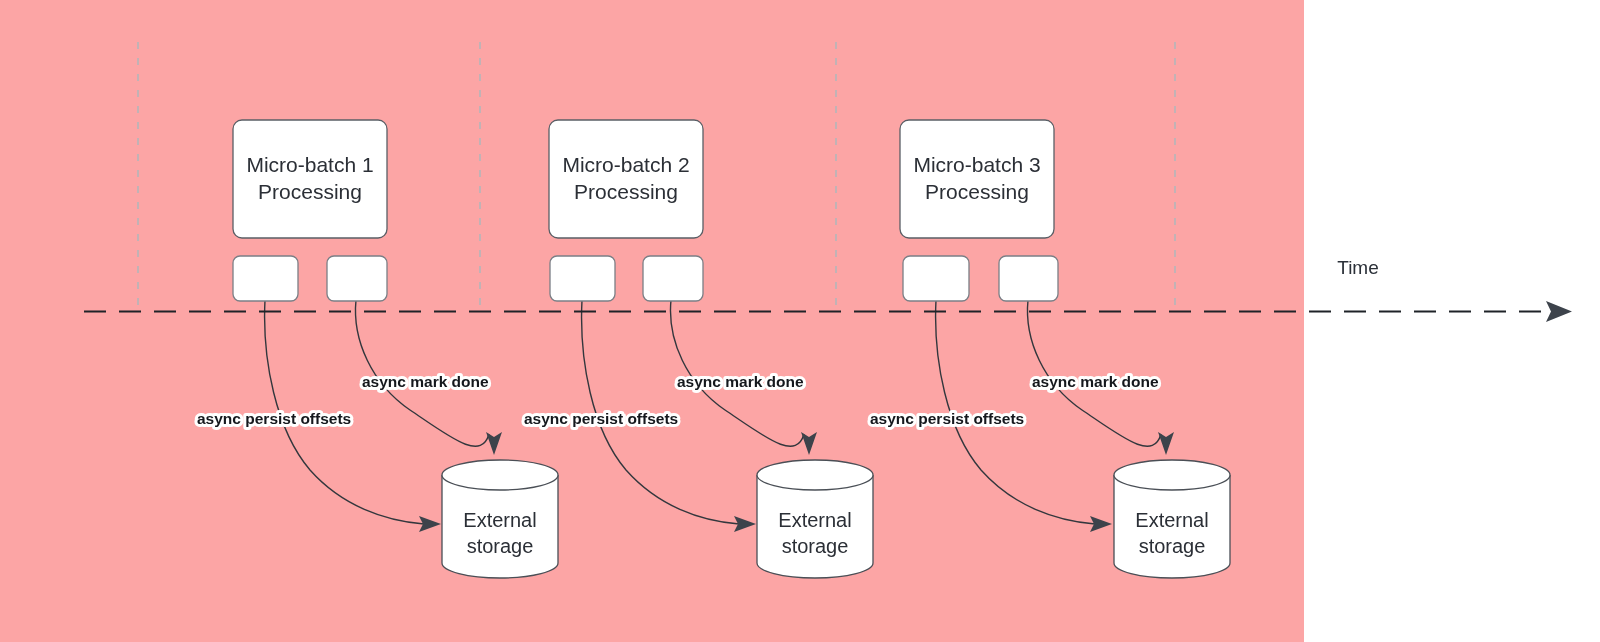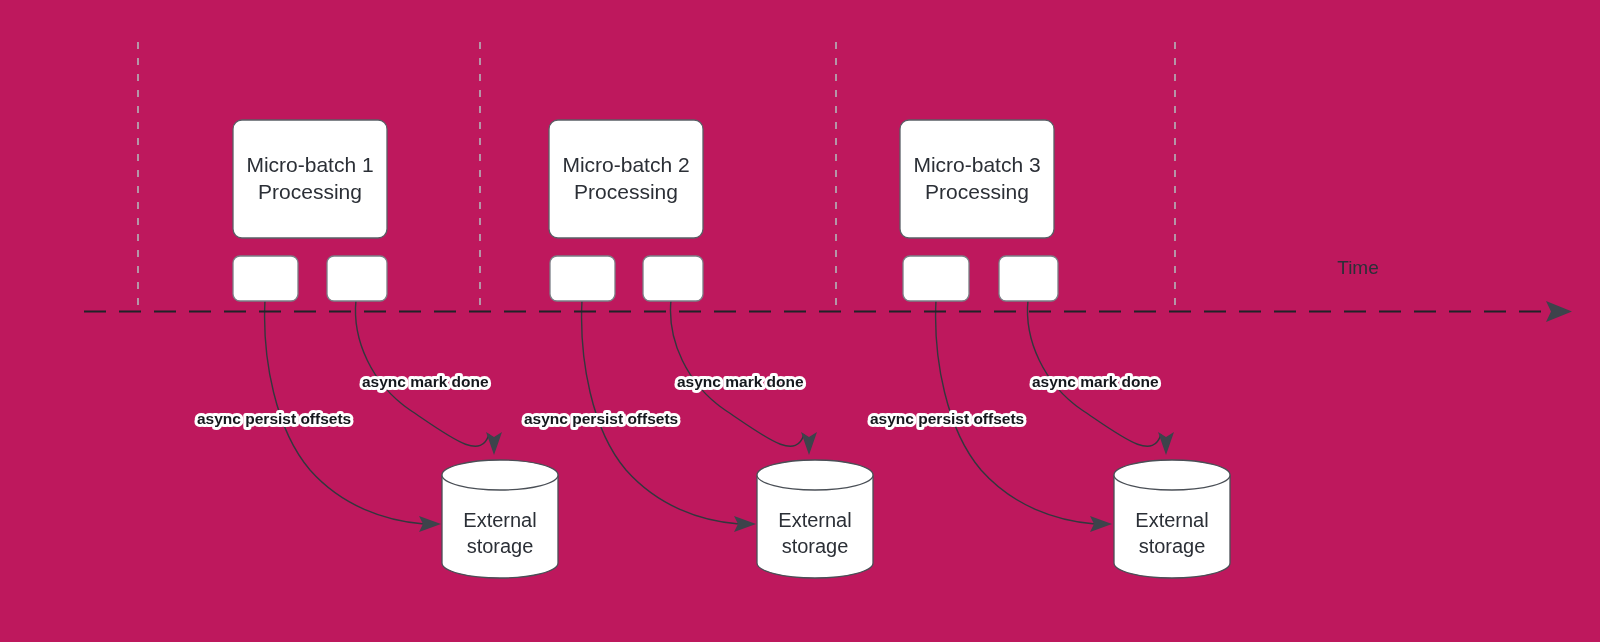--- a/index.html
+++ b/index.html
@@ -8,23 +8,23 @@
     background: #ffffff;
   }
   body {
     width: 1600px;
     height: 642px;
     font-family: "Liberation Sans", sans-serif;
     overflow: hidden;
   }
   #canvas {
     position: relative;
-    width: 1600px;
+    width: 1304px;
     height: 642px;
-    background: #be185d;
+    background: #fca5a5;
   }
   #diagram-svg {
     position: absolute;
     top: 0;
     left: 0;
     width: 1600px;
     height: 642px;
   }
   .node-box {
     fill: #ffffff;

